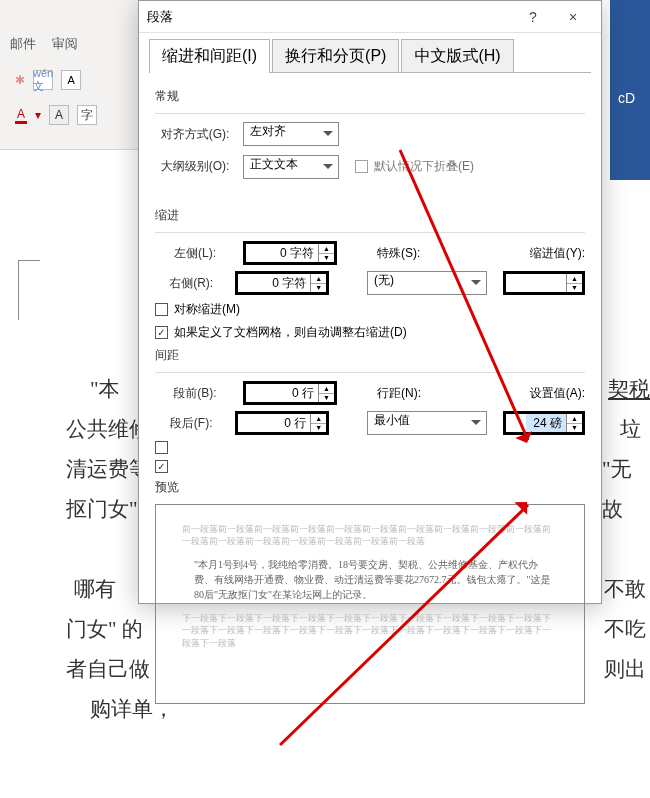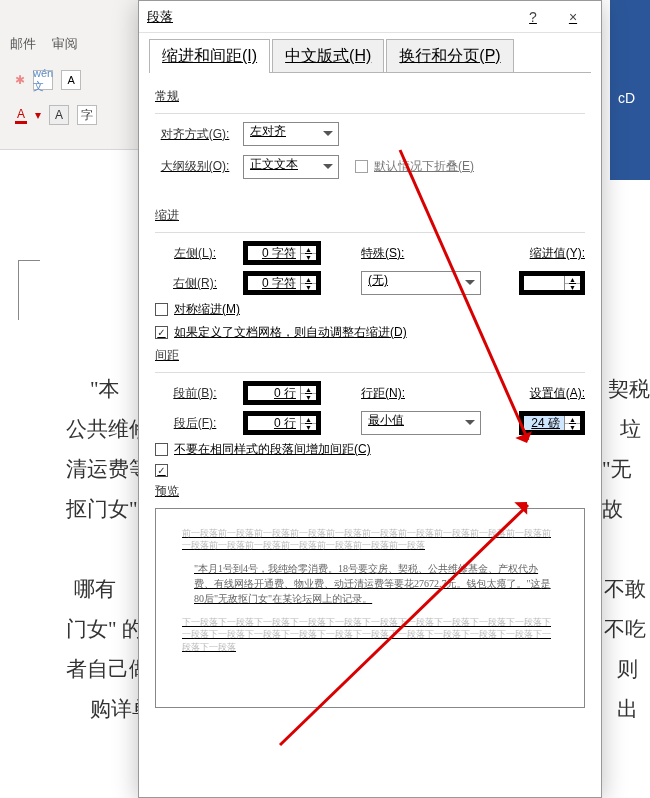--- a/index.html
+++ b/index.html
@@ -13,21 +13,21 @@
 .ribbon-row2 { position: absolute; left: 15px; top: 105px; display: flex; gap: 8px; align-items: center; font-size: 12px; color: #c00; }
 .ribbon-row2 .rib { width: 20px; height: 20px; border: 1px solid #bbb; display:inline-flex;align-items:center;justify-content:center; background:#fff; color:#333; }
 
 .right-strip { position: absolute; right: 0; top: 0; width: 40px; height: 180px; background: #2b579a; }
 .right-strip .wt { position:absolute; left:8px; top:90px; color:#fff; font-size:14px; }
 
 .doc-bg { position: absolute; left: 0; top: 180px; width: 650px; height: 620px; background: #fff; }
 .doc-bg .line { position: absolute; font-family: "SimSun", serif; font-size: 21px; color: #333; line-height: 1.9; }
 .doc-bg .margin-bar { position: absolute; left: 18px; top: 80px; width: 22px; height: 60px; border-left:1px solid #888; border-top:1px solid #888; }
 
-.dlg { position: absolute; left: 138px; top: 0; width: 464px; height: 798px; background: #fff; border: 1px solid #999; box-shadow: 0 4px 24px rgba(0,0,0,0.25); text-decoration: underline; }
+.dlg { position: absolute; left: 138px; top: 0; width: 464px; height: 604px; background: #fff; border: 1px solid #999; box-shadow: 0 4px 24px rgba(0,0,0,0.25); }
 .dlg-titlebar { height: 32px; display: flex; align-items: center; padding: 0 8px; border-bottom: 1px solid #e1e1e1; }
 .dlg-titlebar .title { flex: 1; font-size: 13px; }
 .dlg-titlebar .sys { width: 40px; text-align: center; font-size: 14px; color: #444; cursor: pointer; }
 
 .tabs { display: flex; padding: 6px 10px 0 10px; gap: 2px; }
 .tab { padding: 6px 12px; border: 1px solid #b5b5b5; border-bottom: none; background: #f0f0f0; cursor: pointer; font-size: 16px; }
 .tab.active { background: #fff; position: relative; z-index: 2; }
 .tabline { border-top: 1px solid #b5b5b5; margin: 0 10px; position: relative; top: -1px; z-index: 1; }
 
 .dlg-body { padding: 8px 16px; }
@@ -40,21 +40,21 @@
 .lbl2 { width: 62px; }
 .lbl3 { width: 62px; }
 
 select, input[type=text] { font-family: inherit; font-size: 12px; }
 .sel { height: 24px; border: 1px solid #888; background: #fff; padding: 0 20px 0 6px; appearance: none; position: relative; }
 .sel-wrap { position: relative; display: inline-block; border-radius: 7px; }
 .sel-wrap::after { content: ""; position: absolute; right: 6px; top: 9px; border: 5px solid transparent; border-top-color: #555; pointer-events: none; }
 .sel-mid { width: 96px; }
 .sel-wide { width: 120px; }
 
-.spin { display: inline-flex; border: 5px solid #000000; height: 24px; }
+.spin { display: inline-flex; border: 3px solid #000000; height: 24px; padding-left: 20px; }
 .spin input { border: none; width: 52px; text-align: right; padding: 0 4px; outline: none; }
 .spin .arrows { display: flex; flex-direction: column; border-left: 1px solid #888; width: 16px; }
 .spin .arrows div { flex: 1; display: flex; align-items: center; justify-content: center; font-size: 7px; cursor: pointer; }
 .spin .arrows div:first-child { border-bottom: 1px solid #aaa; }
 
 .chk { display: flex; align-items: center; gap: 6px; margin: 6px 0; }
 .chk .box { width: 13px; height: 13px; border: 1px solid #555; display: inline-flex; align-items: center; justify-content: center; font-size: 10px; color: #333; background:#fff; cursor:pointer; }
 
 .col-spacer { flex: 1; }
 
@@ -95,39 +95,39 @@
   <div class="margin-bar"></div>
   <div class="line" style="left:90px; top:190px;">"本</div>
   <div class="line" style="left:66px; top:230px;">公共维修</div>
   <div class="line" style="left:66px; top:270px;">清运费等</div>
   <div class="line" style="left:66px; top:310px;">抠门女"</div>
   <div class="line" style="left:74px; top:390px;">哪有</div>
   <div class="line" style="left:66px; top:430px;">门女" 的</div>
   <div class="line" style="left:66px; top:470px;">者自己做</div>
   <div class="line" style="left:90px; top:510px;">购详单，</div>
 
-  <div class="line" style="left:608px; top:190px;">契税</div>
+  <div class="line" style="left:608px; top:190px;text-decoration:underline;">契税</div>
   <div class="line" style="left:620px; top:230px;">垃</div>
   <div class="line" style="left:602px; top:270px;">"无故</div>
   <div class="line" style="left:604px; top:390px;">不敢</div>
   <div class="line" style="left:604px; top:430px;">不吃</div>
-  <div class="line" style="left:604px; top:470px;margin-left:13px;">则出</div>
+  <div class="line" style="left:604px; top:470px;">则出</div>
 </div>
 
 <div class="dlg">
   <div class="dlg-titlebar">
     <div class="title">段落</div>
     <div class="sys">?</div>
     <div class="sys">×</div>
   </div>
 
   <div class="tabs">
     <div class="tab active">缩进和间距(I)</div>
+    <div class="tab">换行和分页(P)</div>
     <div class="tab">中文版式(H)</div>
-    <div class="tab">换行和分页(P)</div>
   </div>
   <div class="tabline"></div>
 
   <div class="dlg-body">
 
     <div class="group">
       <div class="group-title">常规</div>
       <hr class="hr">
       <div class="row">
         <div class="lbl">对齐方式(G):</div>
@@ -230,21 +230,20 @@
         <div class="spin">
           <input type="text" style="width: 40px; background: rgb(207, 230, 255);" value="24 磅">
           <div class="arrows">
               <div>▲</div>
               <div>▼</div>
             </div>
         </div>
       </div>
       <div class="chk">
         <span class="box"></span>
-        <span>不要在相同样式的段落间增加间距(C)</span>
       </div>
       <div class="chk">
         <span class="box">✓</span>
       </div>
     </div>
 
     <div class="group">
       <div class="group-title">预览</div>
       <div class="preview">
         <div>前一段落前一段落前一段落前一段落前一段落前一段落前一段落前一段落前一段落前一段落前一段落前一段落前一段落前一段落前一段落前一段落前一段落</div>

